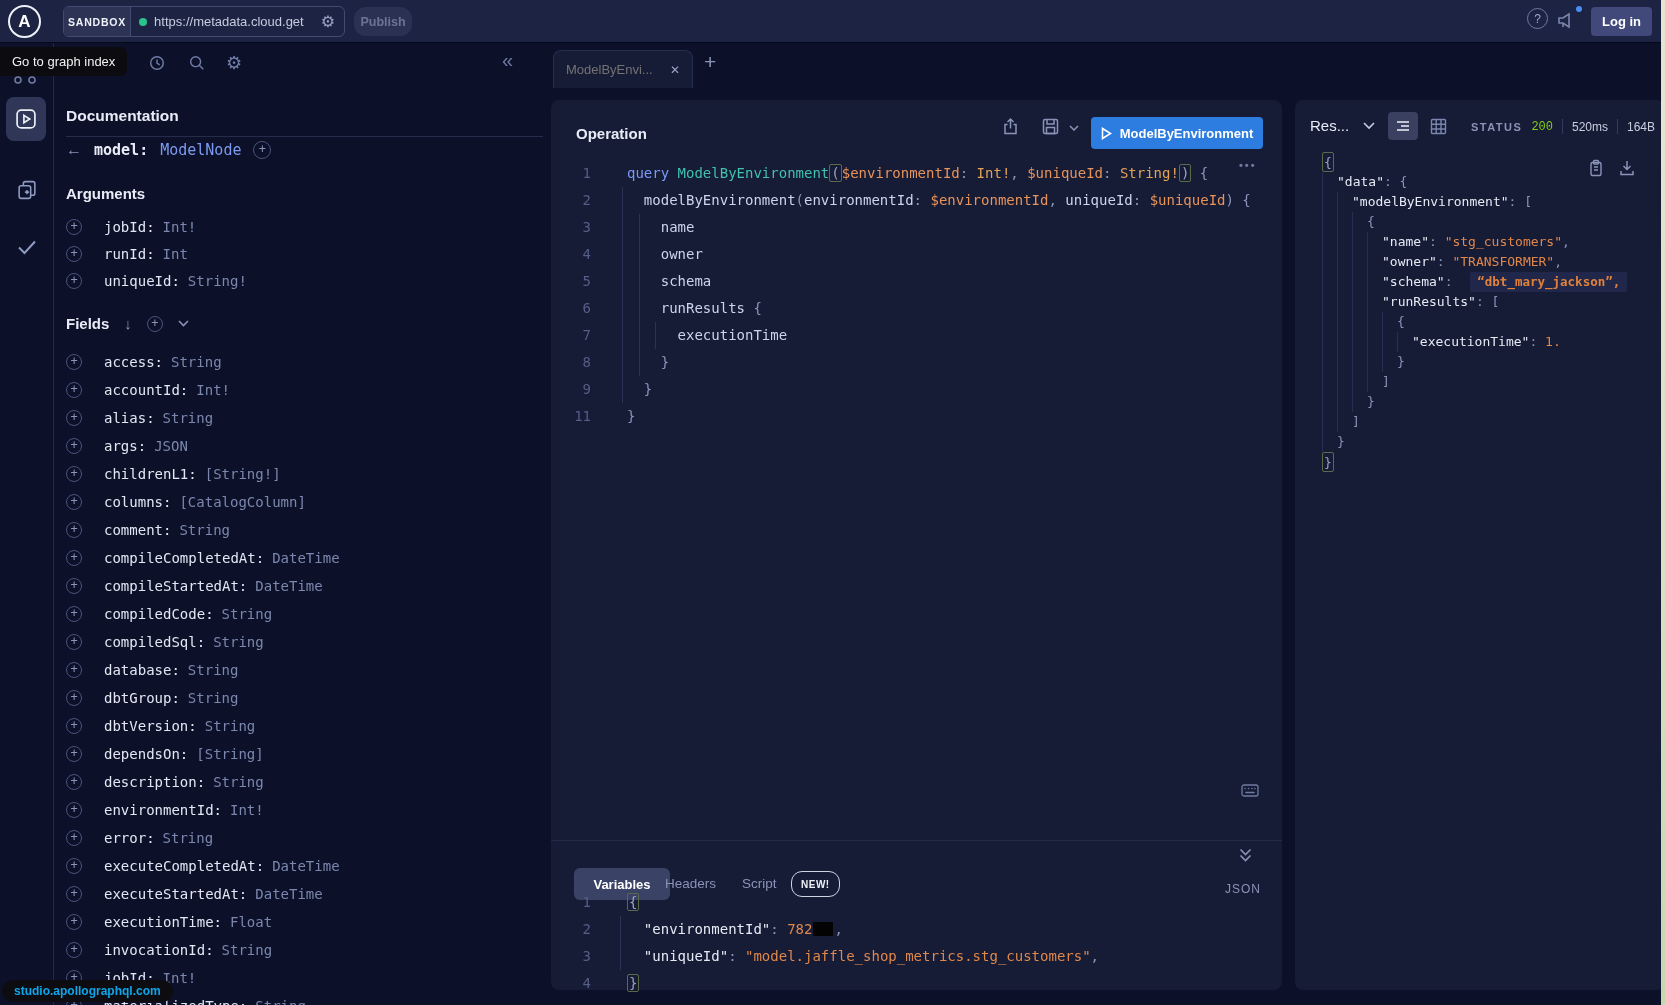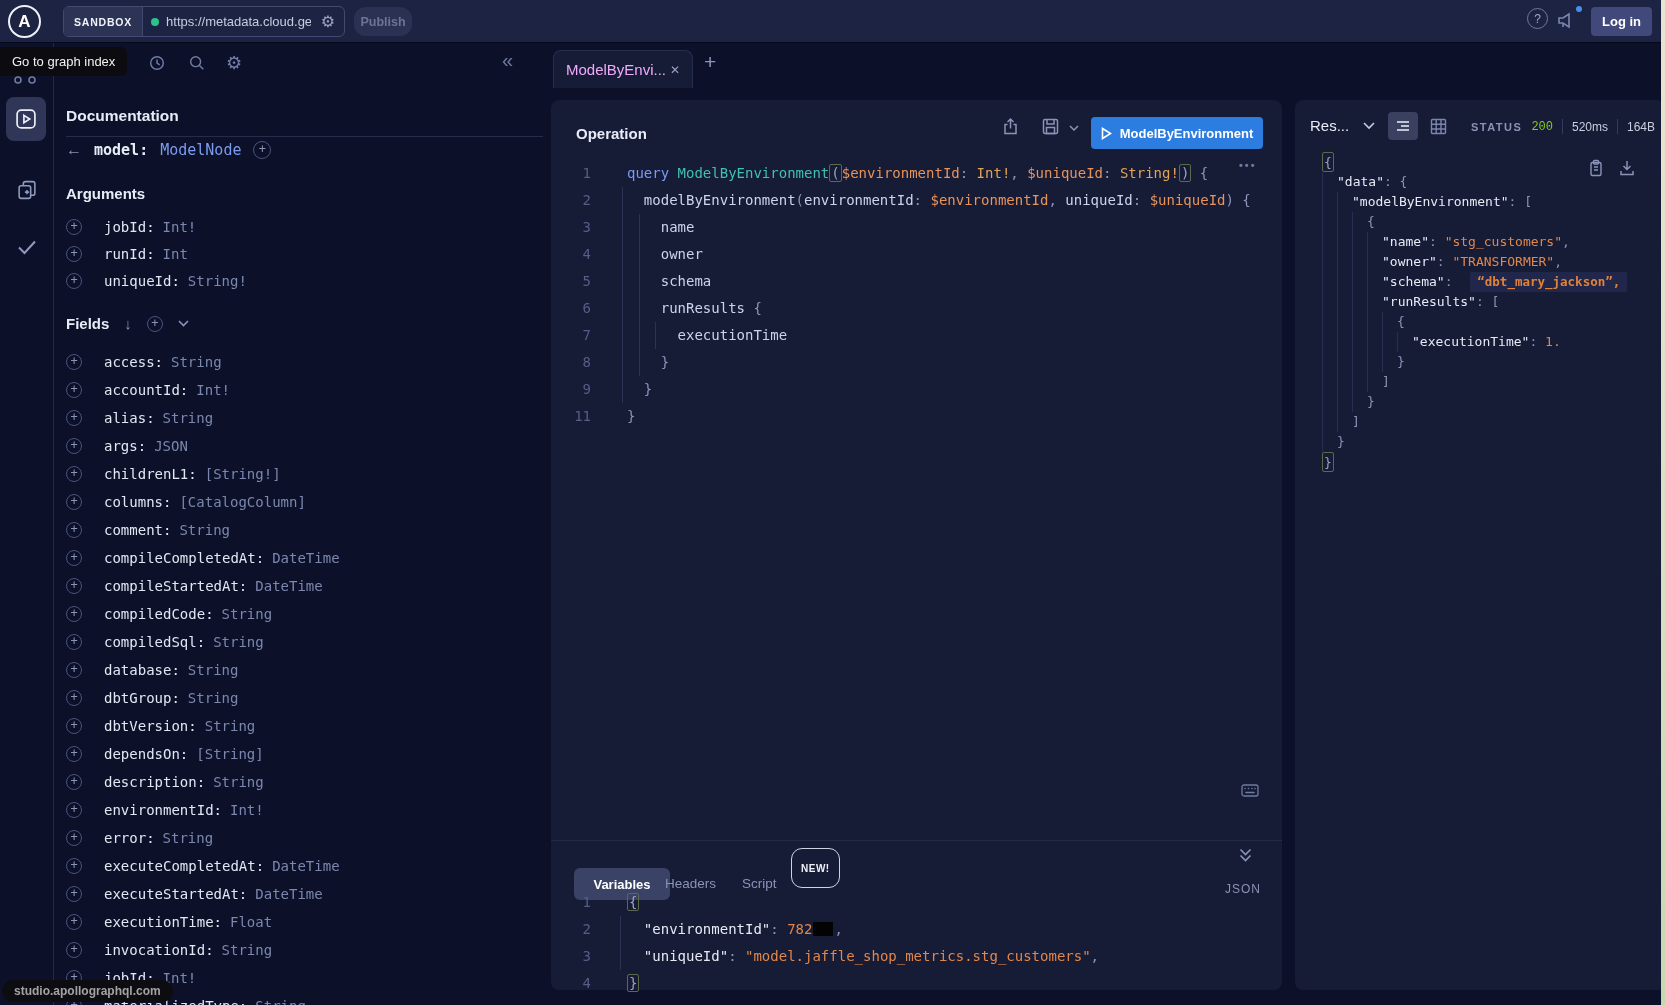--- a/index.html
+++ b/index.html
@@ -7,21 +7,21 @@
   body{position:relative;background:#0c1129;font-family:"Liberation Sans",sans-serif;color:#e8ecf7}
   .abs{position:absolute}
   .mono{font-family:"DejaVu Sans Mono",monospace}
   svg{display:block}
 
   
   #topbar{left:0;top:0;width:1665px;height:43px;background:#1d2342;border-bottom:1px solid #05081a;z-index:40}
   #logo{left:8px;top:5px;width:33px;height:33px;border:2px solid #eef1f8;border-radius:50%;
         display:flex;align-items:center;justify-content:center;font-weight:bold;font-size:17px;color:#fff}
   #url-ctl{left:63px;top:6px;width:282px;height:31px;border:1px solid #424a70;border-radius:6px;display:flex;align-items:stretch}
-  #sandbox-chip{padding:0 10px;background:#2d3355;display:flex;align-items:center;font-size:10.5px;font-weight:bold;
+  #sandbox-chip{padding:0 4px;background:#2d3355;display:flex;align-items:center;font-size:10.5px;font-weight:bold;
         letter-spacing:.8px;color:#f0f3fa;border-right:1px solid #424a70;border-radius:5px 0 0 5px}
   #url-wrap{flex:1;display:flex;align-items:center;gap:7px;padding:0 8px;min-width:0}
   #url-dot{width:8px;height:8px;border-radius:50%;background:#2bc28c;flex:none}
   #url-text{font-size:13px;color:#c6ccdf;white-space:nowrap;overflow:hidden}
   #url-gear{display:flex;align-items:center;padding:0 9px 0 2px;font-size:16px;color:#98a2c4}
   #publish-btn{left:354px;top:7px;width:58px;height:29px;background:#2b3152;border-radius:12px;color:#6b7495;
         font-size:12.5px;font-weight:bold;display:flex;align-items:center;justify-content:center}
   #help-circle{left:1527px;top:8px;width:21px;height:21px;border:1.5px solid #6f7ba3;border-radius:50%;
         color:#9fa8c7;font-size:12px;display:flex;align-items:center;justify-content:center}
   #megaphone{left:1555px;top:9px}
@@ -32,30 +32,30 @@
   
   #rail-divider{left:53px;top:43px;width:1px;height:962px;background:#232947}
   #rail-tile{left:6px;top:97px;width:40px;height:44px;background:#2f3657;border-radius:8px;
         display:flex;align-items:center;justify-content:center}
   .rail-ic{color:#8e9abf}
   #graph-partial{left:12px;top:74px}
 
   
   #tooltip{left:0;top:47px;height:29px;background:#0c0c10;color:#f2f2f2;font-size:13px;display:flex;align-items:center;
         padding:0 12px;border-radius:0 6px 6px 0;z-index:60;white-space:nowrap}
-  #status-pill{left:2px;top:980px;height:22px;background:#0d0d11;border-radius:11px;color:#a3a3a3;
+  #status-pill{left:2px;top:980px;height:22px;background:#0d0d11;border-radius:11px;color:#0ea5e9;
         font-size:12px;font-weight:bold;display:flex;align-items:center;padding:0 12px;z-index:60;white-space:nowrap}
 
   
   .tb-ic{top:54px}
   #collapse-left{left:502px;top:50px;font-size:20px;color:#6f7ba3;line-height:20px}
   #new-tab-btn{left:704px;top:51px;font-size:21px;color:#8a94b8;line-height:21px}
   #op-tab{left:553px;top:50px;width:140px;height:38px;background:#161b36;border:1px solid #262d4e;border-bottom:none;
         border-radius:8px 8px 0 0;display:flex;align-items:center;padding:0 12px;z-index:5}
-  #op-tab .t-title{font-size:15px;color:#f0abfc;white-space:nowrap;overflow:hidden}
+  #op-tab .t-title{font-size:13px;color:#737373;white-space:nowrap;overflow:hidden}
   #op-tab .t-close{margin-left:auto;font-size:12px;color:#9aa3c5}
 
   
   #doc-title{left:66px;top:107px;font-size:15.5px;font-weight:bold}
   #doc-hr{left:66px;top:136px;width:477px;height:1px;background:#262c4a}
   #type-row{left:66px;top:141px;display:flex;align-items:center;gap:12px}
   #type-row .back{font-size:16px;color:#8a94b8}
   #type-row .lbl{font-size:15px;font-weight:bold}
   #type-row .typ{font-size:15px;color:#7c9bf0}
   .plus-ic{width:16px;height:16px;border:1px solid #49547c;border-radius:50%;color:#8a94b8;font-size:12px;
@@ -93,21 +93,21 @@
   .cguide{width:1px;background:#2b3254}
   #kbd-icon{left:690px;top:684px}
   #op-divider{left:0;top:740px;width:731px;height:1px;background:#232947}
 
   
   #var-active-tab{left:23px;top:768px;width:96px;height:32px;background:#3a4265;border-radius:6px;display:flex;
         align-items:center;justify-content:center;font-size:13px;font-weight:bold;color:#fff}
   .var-tab{top:776px;font-size:13.5px;color:#8a94b8}
   #var-tab-headers{left:114px}
   #var-tab-script{left:191px}
-  #new-badge{left:240px;top:748px;height:40px;border:1.5px solid #cdd3e4;border-radius:11px;display:flex;align-items:center;
+  #new-badge{left:240px;top:771px;height:26px;border:1.5px solid #cdd3e4;border-radius:11px;display:flex;align-items:center;
         padding:0 9px;font-size:10px;font-weight:bold;letter-spacing:.5px;color:#eef1f8}
   #var-collapse{left:688px;top:748px}
   #json-label{left:674px;top:782px;font-size:12px;letter-spacing:1px;color:#8a94b8}
   #var-code{left:0;top:789px;width:731px}
   .redact{display:inline-block;width:20px;height:14px;background:#030303;vertical-align:-2px;margin:0 1px}
 
   
   .tk-kw{color:#7a9bf5}
   .tk-op{color:#41c0ae}
   .tk-vr{color:#e8935a}

